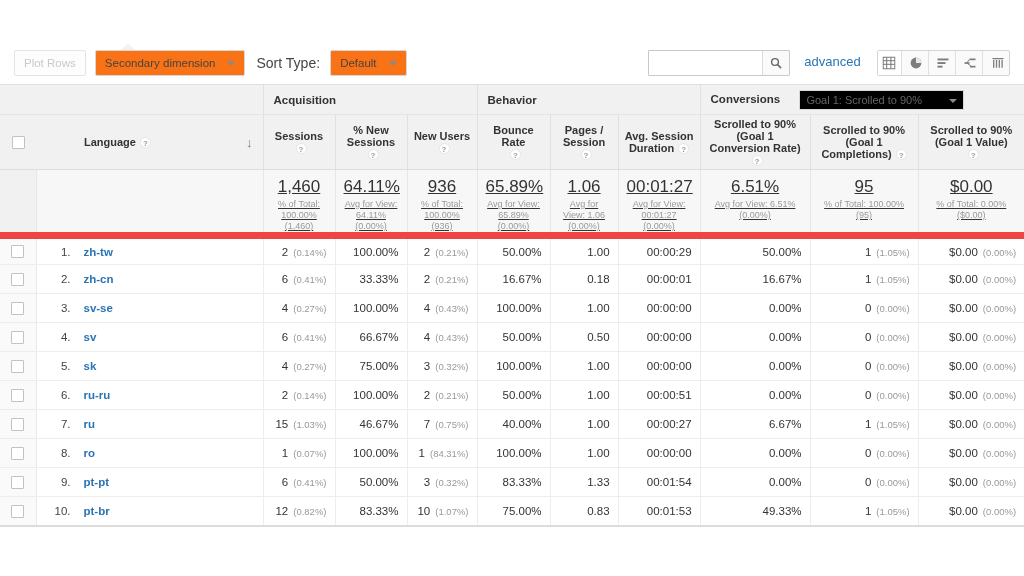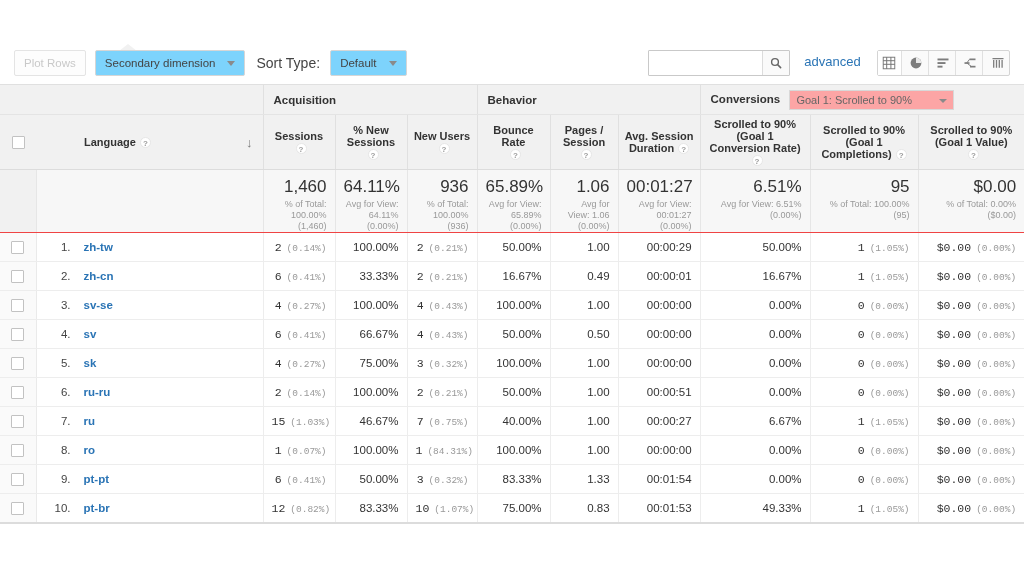--- a/index.html
+++ b/index.html
@@ -28,21 +28,21 @@
   }
 
   
   .toolbar{
     position:absolute;left:14px;top:50px;width:996px;height:28px;
   }
   .btn{
     display:inline-block;box-sizing:border-box;
     height:26px;line-height:24px;
     border:1px solid #d6d6d6;border-radius:2px;
-    background:#7dd3fc;color:#444;font-size:11.5px;
+    background:#f97316;color:#444;font-size:11.5px;
     padding:0 9px;vertical-align:top;
   }
   .btn.disabled{color:#c9c9c9;border-color:#e4e4e4;background:#fdfdfd;}
   .btn .caret{
     display:inline-block;margin-left:12px;
     border-left:4px solid transparent;border-right:4px solid transparent;
     border-top:5px solid #8a8a8a;vertical-align:middle;
   }
   .sort-label{display:inline-block;height:26px;line-height:26px;
     margin:0 7px 0 8px;font-size:14px;color:#444;vertical-align:top;}
@@ -89,22 +89,22 @@
   .grp-row th{
     height:29px;background:#f1f1f1;border-bottom:1px solid #e4e4e4;
     font-size:11.5px;font-weight:bold;color:#333;text-align:left;
     vertical-align:middle;
   }
   .grp-row th.sep{border-left:1px solid #e0e0e0;}
   .grp-row th .gl{padding-left:10px;display:inline-block;}
 
   .goal-select{
     display:inline-block;box-sizing:border-box;
-    height:20px;line-height:18px;border:1px solid #d8d8d8;background:#fca5a5;
-    font-weight:normal;font-size:11px;color:#666;padding:0 6px;margin-left:6px;
+    height:20px;line-height:18px;border:1px solid #d8d8d8;background:#000000;
+    font-weight:normal;font-size:11px;color:#666;padding:0 6px;margin-left:16px;
     vertical-align:middle;min-width:165px;position:relative;cursor:pointer;
   }
   .goal-select .caret{
     position:absolute;right:6px;top:8px;
     border-left:4px solid transparent;border-right:4px solid transparent;
     border-top:4px solid #8a8a8a;
   }
 
   .hdr-row th{
     background:#f1f1f1;height:55px;vertical-align:middle;
@@ -125,22 +125,22 @@
     color:#7a7a7a;font-size:13px;line-height:1;}
 
   .cbox{
     display:inline-block;width:11px;height:11px;border:1px solid #c2c2c2;
     background:#fff;border-radius:1px;vertical-align:middle;cursor:pointer;
   }
 
   
   .sum-row td{
     background:#f7f7f7;height:60px;vertical-align:top;
-    border-bottom:1px solid #ef4444;
-    text-align:right;padding:7px 8px 0 8px;box-sizing:border-box;
+    border-bottom:7px solid #ef4444;
+    text-align:center;padding:7px 8px 0 8px;box-sizing:border-box;text-decoration:underline;
   }
   .sum-row td.sep{border-left:1px solid #e6e6e6;}
   .sum-row td.chk{background:#f1f1f1;border-right:1px solid #e6e6e6;}
   .sum-big{font-size:17px;color:#333;line-height:20px;font-weight:normal;}
   .sum-sub{font-size:9px;color:#999;line-height:11px;margin-top:2px;}
 
   
   .drow td{
     height:29px;border-bottom:1px solid #ededed;
     font-size:11.5px;color:#333;vertical-align:middle;
@@ -149,21 +149,21 @@
   .drow td.sep{border-left:1px solid #ededed;}
   .drow td.chk{
     width:36px;background:#fafafa;border-right:1px solid #eaeaea;
     text-align:center;padding:0;
   }
   .drow td.dim{text-align:left;padding:0;position:relative;}
   .drow .idx{display:inline-block;width:34px;text-align:right;color:#444;font-size:11.5px;}
   .drow .lang{display:inline-block;margin-left:13px;color:#2a74b5;font-weight:bold;
     font-size:11.5px;cursor:pointer;}
   .pct{color:#999;font-size:9.5px;margin-left:5px;}
-  .numcell{white-space:nowrap;font-family:Liberation Mono, monospace;}
+  .numcell{white-space:nowrap;}
   .numv{color:#333;}
   .drow:last-child td{border-bottom:1px solid #dcdcdc;}
 </style>
 </head>
 <body>
 
 <div class="page">
 
   <div class="dim-caret"></div>
 
@@ -328,21 +328,21 @@
             <td class="sep numcell"><span class="numv">1</span><span class="pct">(1.05%)</span></td>
             <td class="sep numcell"><span class="numv">$0.00</span><span class="pct">(0.00%)</span></td>
           </tr>
           <tr class="drow">
             <td class="chk"><span class="cbox"></span></td>
             <td class="dim"><span class="idx">2.</span><span class="lang">zh-cn</span></td>
             <td class="sep numcell"><span class="numv">6</span><span class="pct">(0.41%)</span></td>
             <td class="sep">33.33%</td>
             <td class="sep numcell"><span class="numv">2</span><span class="pct">(0.21%)</span></td>
             <td class="sep">16.67%</td>
-            <td class="sep">0.49</td>
+            <td class="sep">0.18</td>
             <td class="sep">00:00:01</td>
             <td class="sep">16.67%</td>
             <td class="sep numcell"><span class="numv">1</span><span class="pct">(1.05%)</span></td>
             <td class="sep numcell"><span class="numv">$0.00</span><span class="pct">(0.00%)</span></td>
           </tr>
           <tr class="drow">
             <td class="chk"><span class="cbox"></span></td>
             <td class="dim"><span class="idx">3.</span><span class="lang">sv-se</span></td>
             <td class="sep numcell"><span class="numv">4</span><span class="pct">(0.27%)</span></td>
             <td class="sep">100.00%</td>

